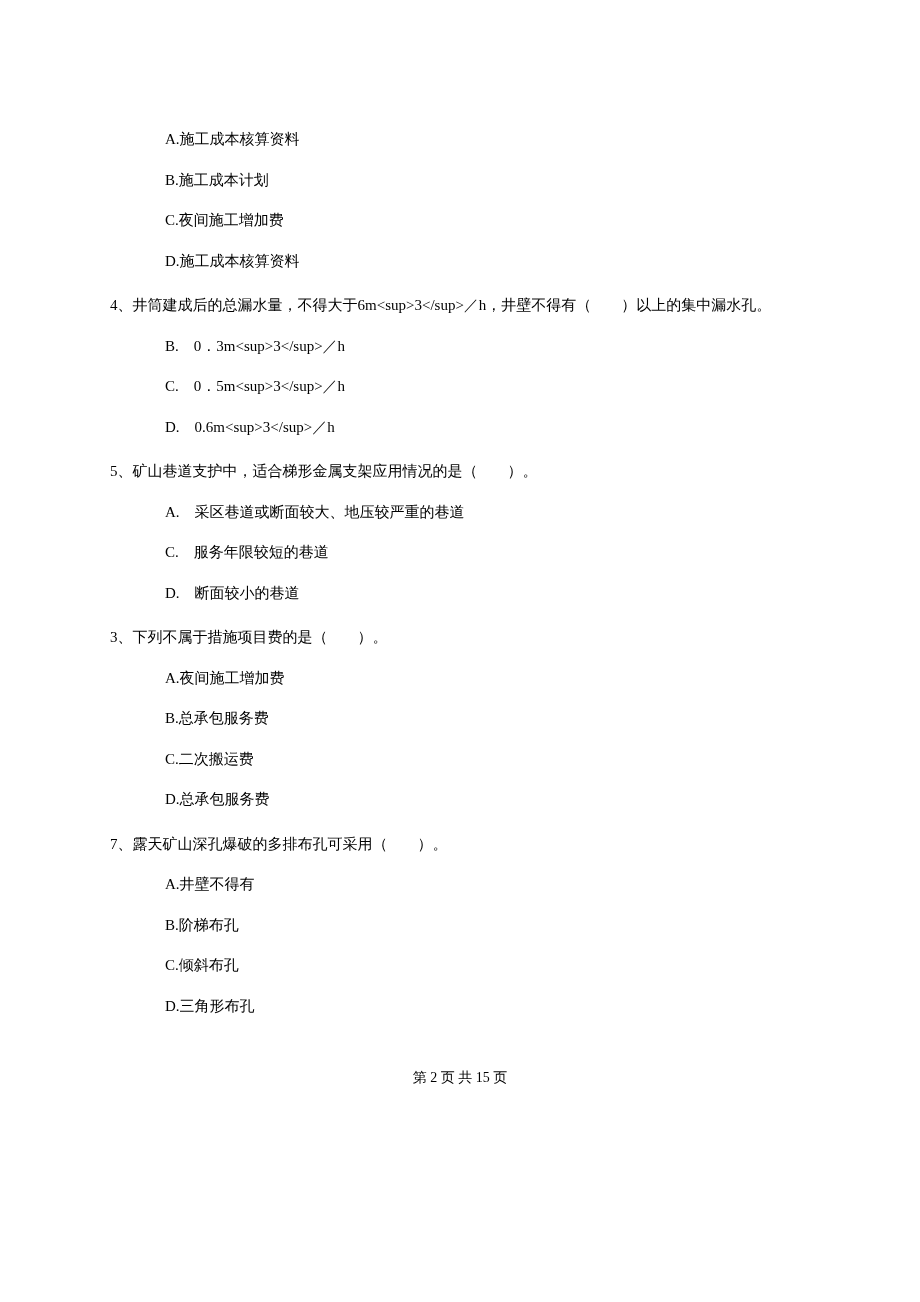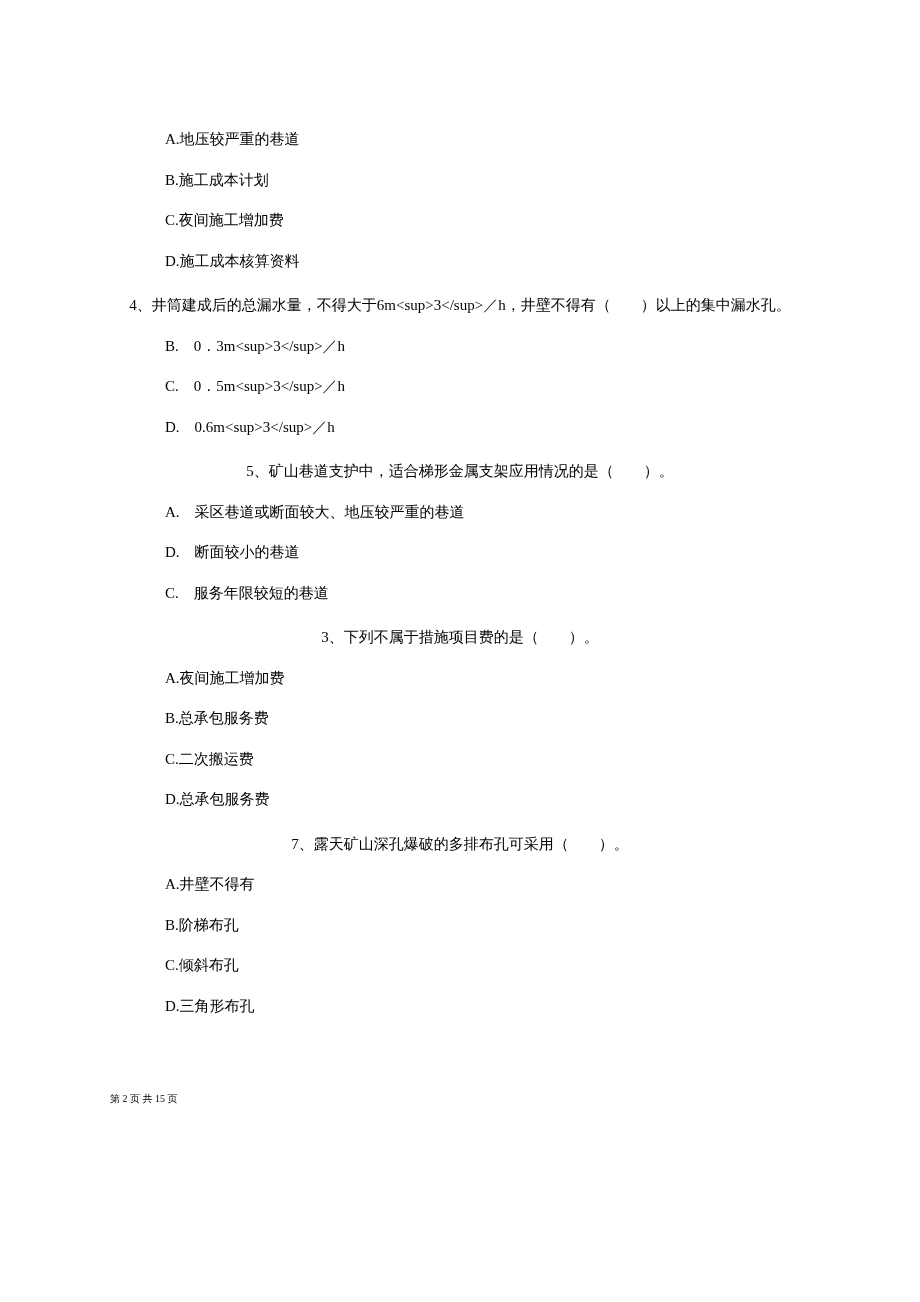--- a/index.html
+++ b/index.html
@@ -15,47 +15,46 @@
   .page {
     padding: 110px 110px 40px 110px;
     box-sizing: border-box;
   }
   .option {
     padding-left: 55px;
     margin: 18px 0;
   }
   .question {
     margin: 22px 0 18px 0;
-    text-align: center;
   }
   .footer {
-    text-align: left;
-    margin-top: 74px;
-    font-size: 10px;
+    text-align: center;
+    margin-top: 50px;
+    font-size: 14px;
   }
 </style>
 </head>
 <body>
 
 <div class="page">
 
-  <div class="option">A.地压较严重的巷道</div>
+  <div class="option">A.施工成本核算资料</div>
   <div class="option">B.施工成本计划</div>
   <div class="option">C.夜间施工增加费</div>
   <div class="option">D.施工成本核算资料</div>
 
   <div class="question">4、井筒建成后的总漏水量，不得大于6m&lt;sup&gt;3&lt;/sup&gt;／h，井壁不得有（　　）以上的集中漏水孔。</div>
   <div class="option">B.　0．3m&lt;sup&gt;3&lt;/sup&gt;／h</div>
   <div class="option">C.　0．5m&lt;sup&gt;3&lt;/sup&gt;／h</div>
   <div class="option">D.　0.6m&lt;sup&gt;3&lt;/sup&gt;／h</div>
 
   <div class="question">5、矿山巷道支护中，适合梯形金属支架应用情况的是（　　）。</div>
   <div class="option">A.　采区巷道或断面较大、地压较严重的巷道</div>
+  <div class="option">C.　服务年限较短的巷道</div>
   <div class="option">D.　断面较小的巷道</div>
-  <div class="option">C.　服务年限较短的巷道</div>
 
   <div class="question">3、下列不属于措施项目费的是（　　）。</div>
   <div class="option">A.夜间施工增加费</div>
   <div class="option">B.总承包服务费</div>
   <div class="option">C.二次搬运费</div>
   <div class="option">D.总承包服务费</div>
 
   <div class="question">7、露天矿山深孔爆破的多排布孔可采用（　　）。</div>
   <div class="option">A.井壁不得有</div>
   <div class="option">B.阶梯布孔</div>

